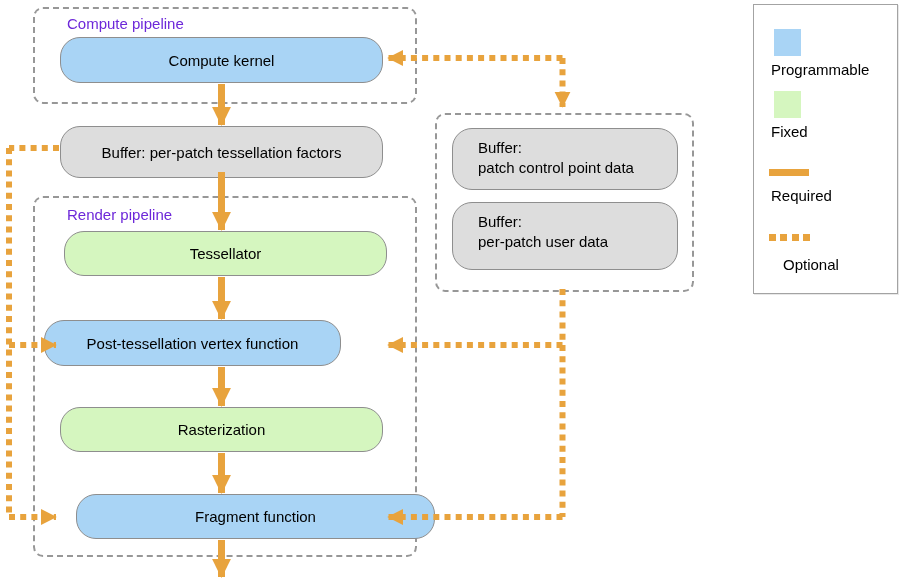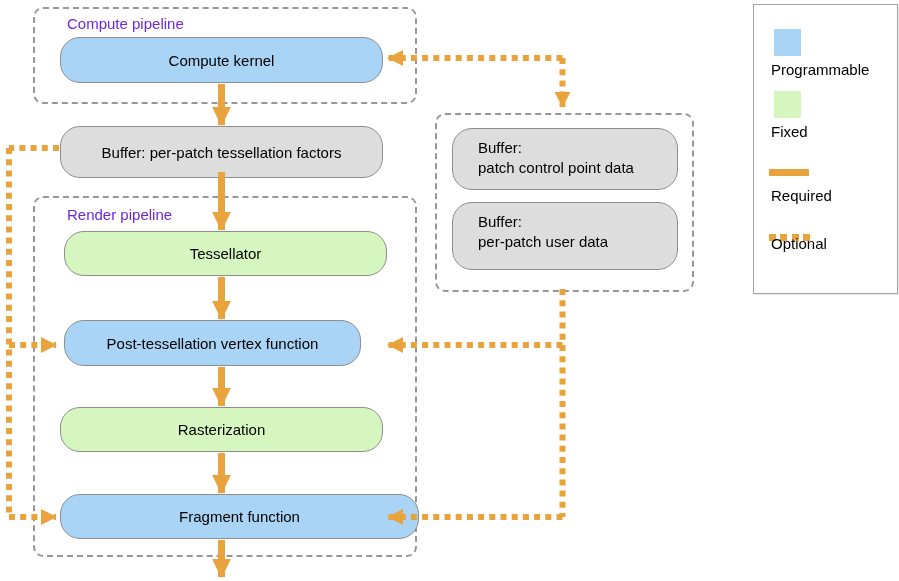--- a/index.html
+++ b/index.html
@@ -53,44 +53,44 @@
   </div>
 
   <div class="group" style="left:435px;top:113px;width:255px;height:175px;"></div>
 
   <div class="node blue" style="left:60px;top:37px;width:323px;height:46px;">Compute kernel</div>
 
   <div class="node gray" style="left:60px;top:126px;width:323px;height:52px;">Buffer: per-patch tessellation factors</div>
 
   <div class="node green" style="left:64px;top:231px;width:323px;height:45px;">Tessellator</div>
 
-  <div class="node blue" style="left:64px;top:320px;width:297px;height:46px;">Post-tessellation vertex function</div>
+  <div class="node blue" style="left:44px;top:320px;width:297px;height:46px;">Post-tessellation vertex function</div>
 
   <div class="node green" style="left:60px;top:407px;width:323px;height:45px;">Rasterization</div>
 
-  <div class="node blue" style="left:60px;top:494px;width:359px;height:45px;">Fragment function</div>
+  <div class="node blue" style="left:76px;top:494px;width:359px;height:45px;">Fragment function</div>
 
   <div class="node gray multiline" style="left:452px;top:128px;width:226px;height:62px;">Buffer:
 patch control point data</div>
 
   <div class="node gray multiline" style="left:452px;top:202px;width:226px;height:68px;">Buffer:
 per-patch user data</div>
 
   <div id="legend">
     <div class="lg-swatch blue" style="top:24px;"></div>
     <div class="lg-label" style="top:56px;">Programmable</div>
 
     <div class="lg-swatch green" style="top:86px;"></div>
     <div class="lg-label" style="top:118px;">Fixed</div>
 
     <div class="lg-line" style="top:164px;"></div>
     <div class="lg-label" style="top:182px;">Required</div>
 
     <div class="lg-line dashed" style="top:229px;"></div>
-    <div class="lg-label" style="top:230px;">Optional</div>
+    <div class="lg-label" style="top:251px;margin-left:12px;">Optional</div>
   </div>
 
   <svg id="arrow-layer" width="899" height="581" viewBox="0 0 899 581">
     <defs>
       <marker id="ah" viewBox="0 0 10 10" refX="9.5" refY="5" markerWidth="2.7" markerHeight="2.9" orient="auto" markerUnits="strokeWidth">
         <path d="M0,0 L10,5 L0,10 z" fill="#e8a33d"></path>
       </marker>
     </defs>
 
     <g stroke="#e8a33d" stroke-width="7" fill="none">

